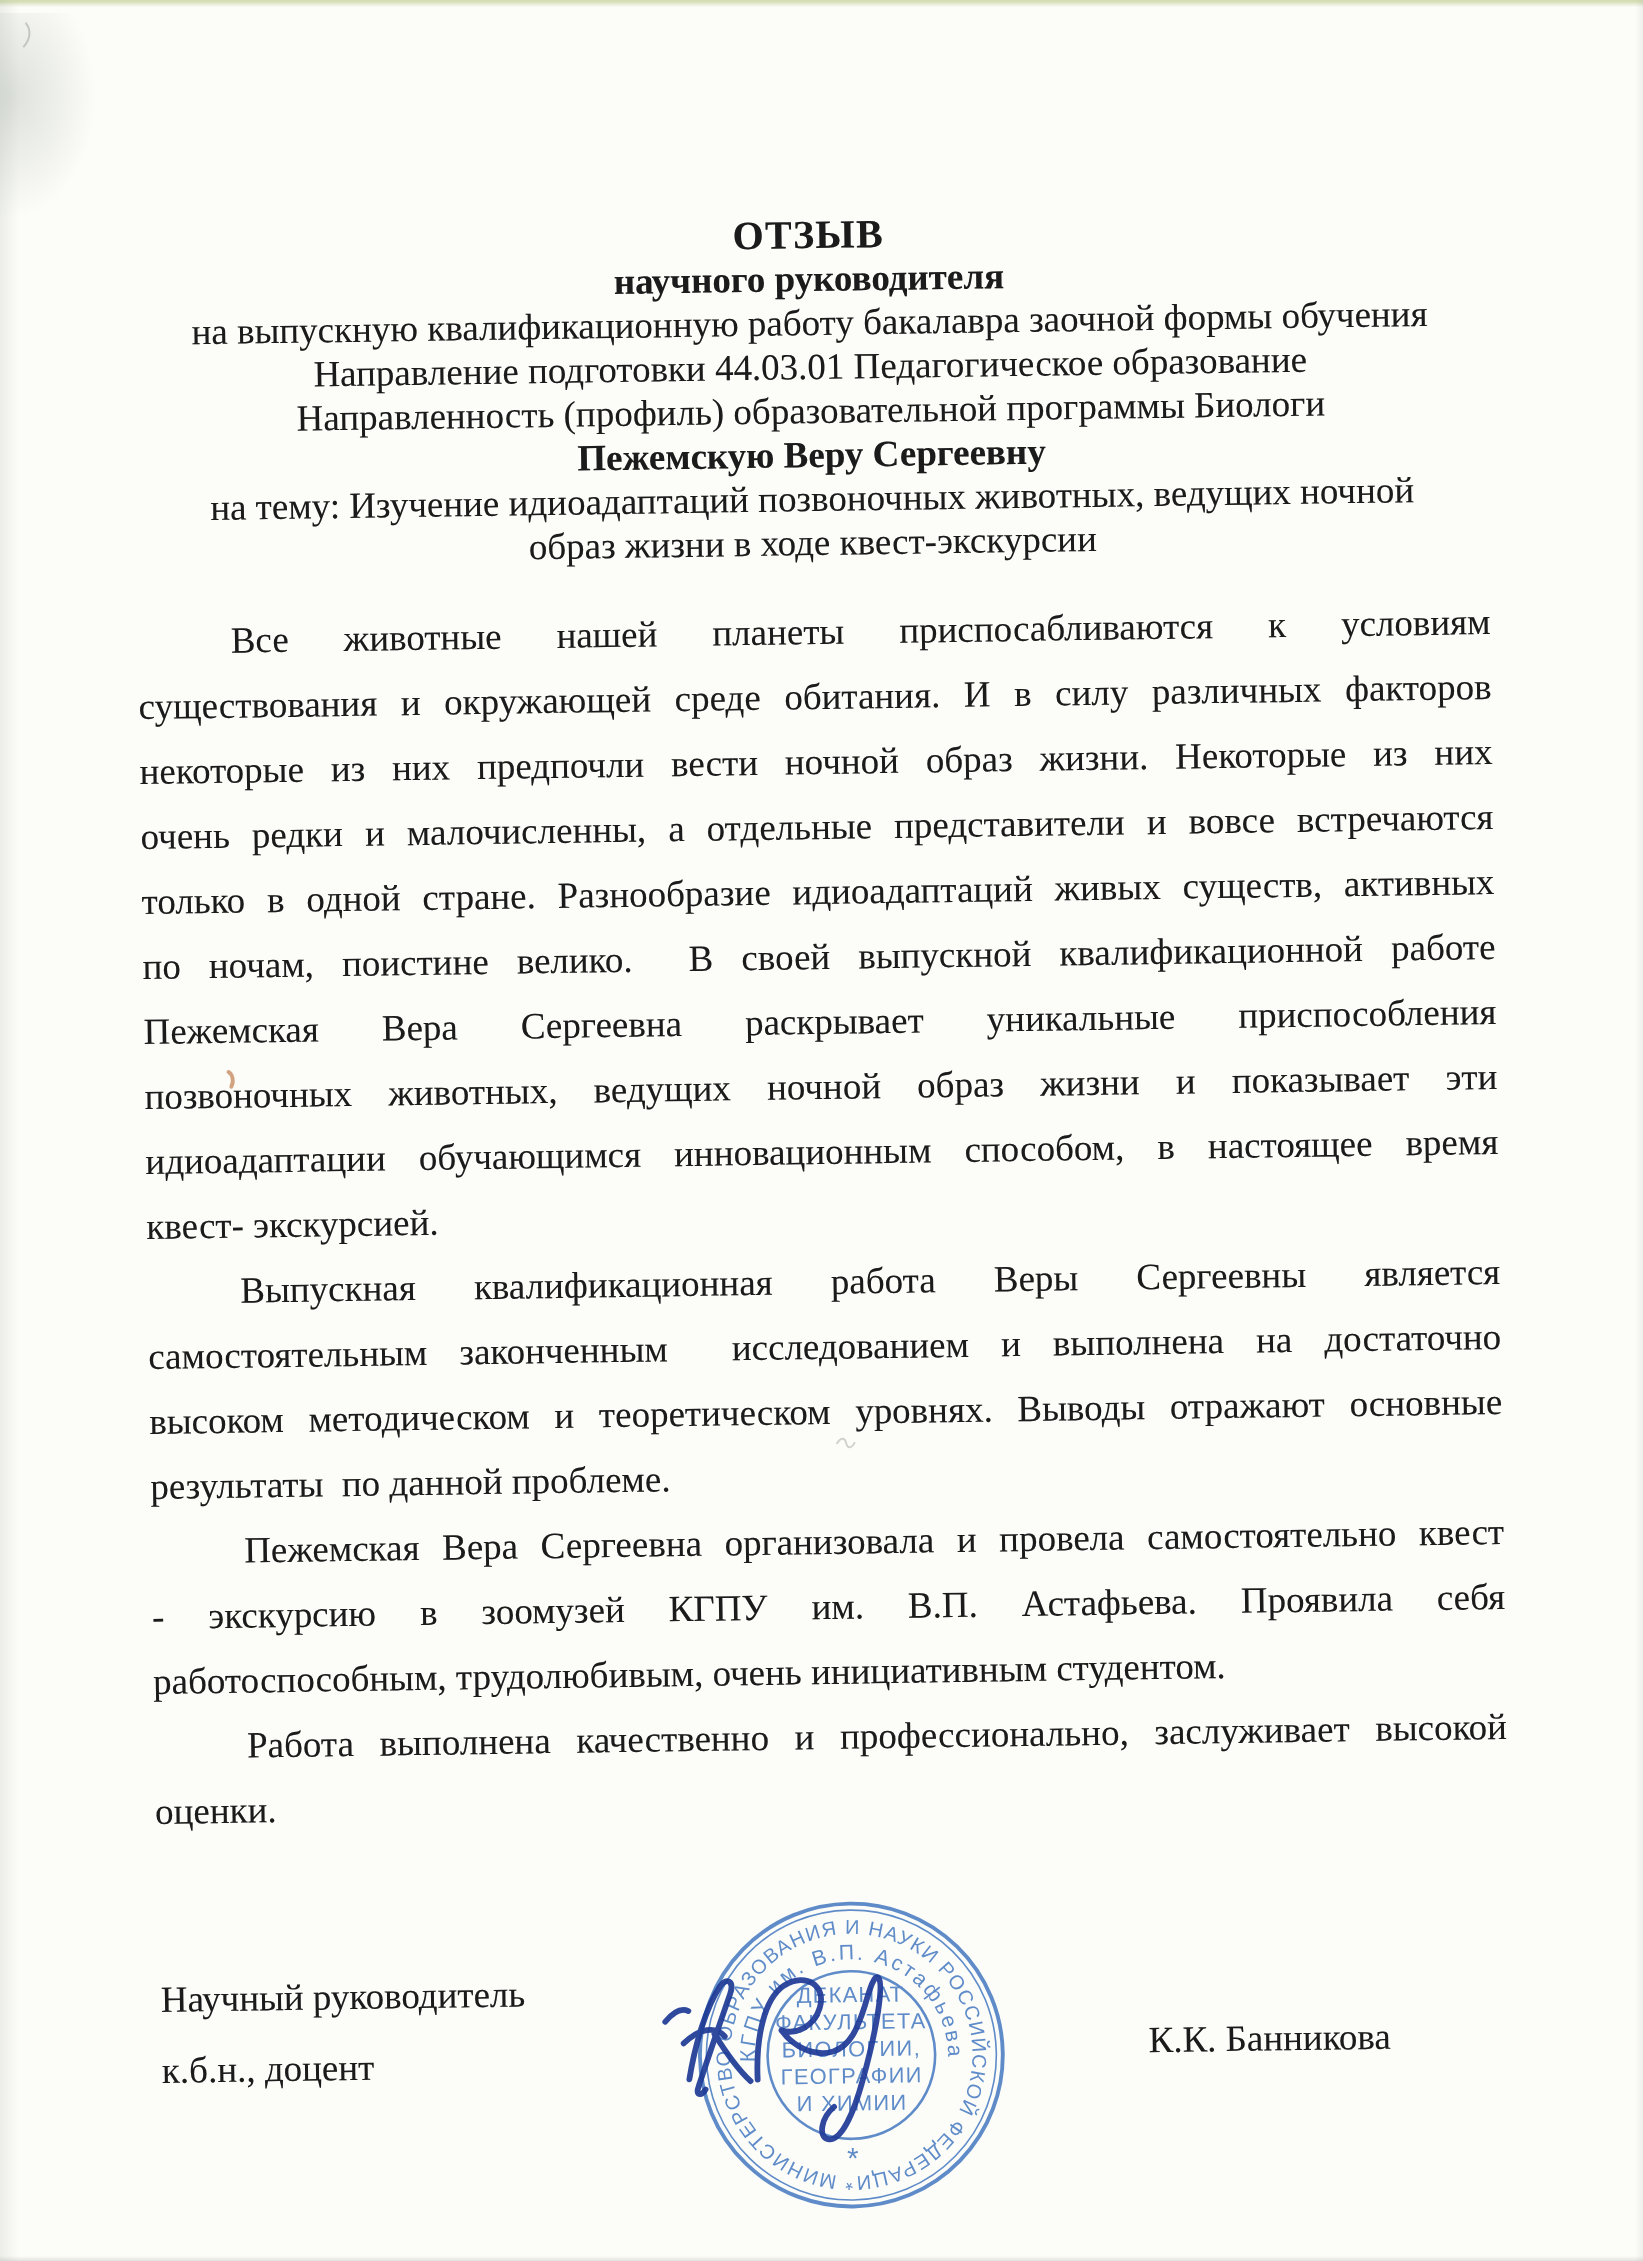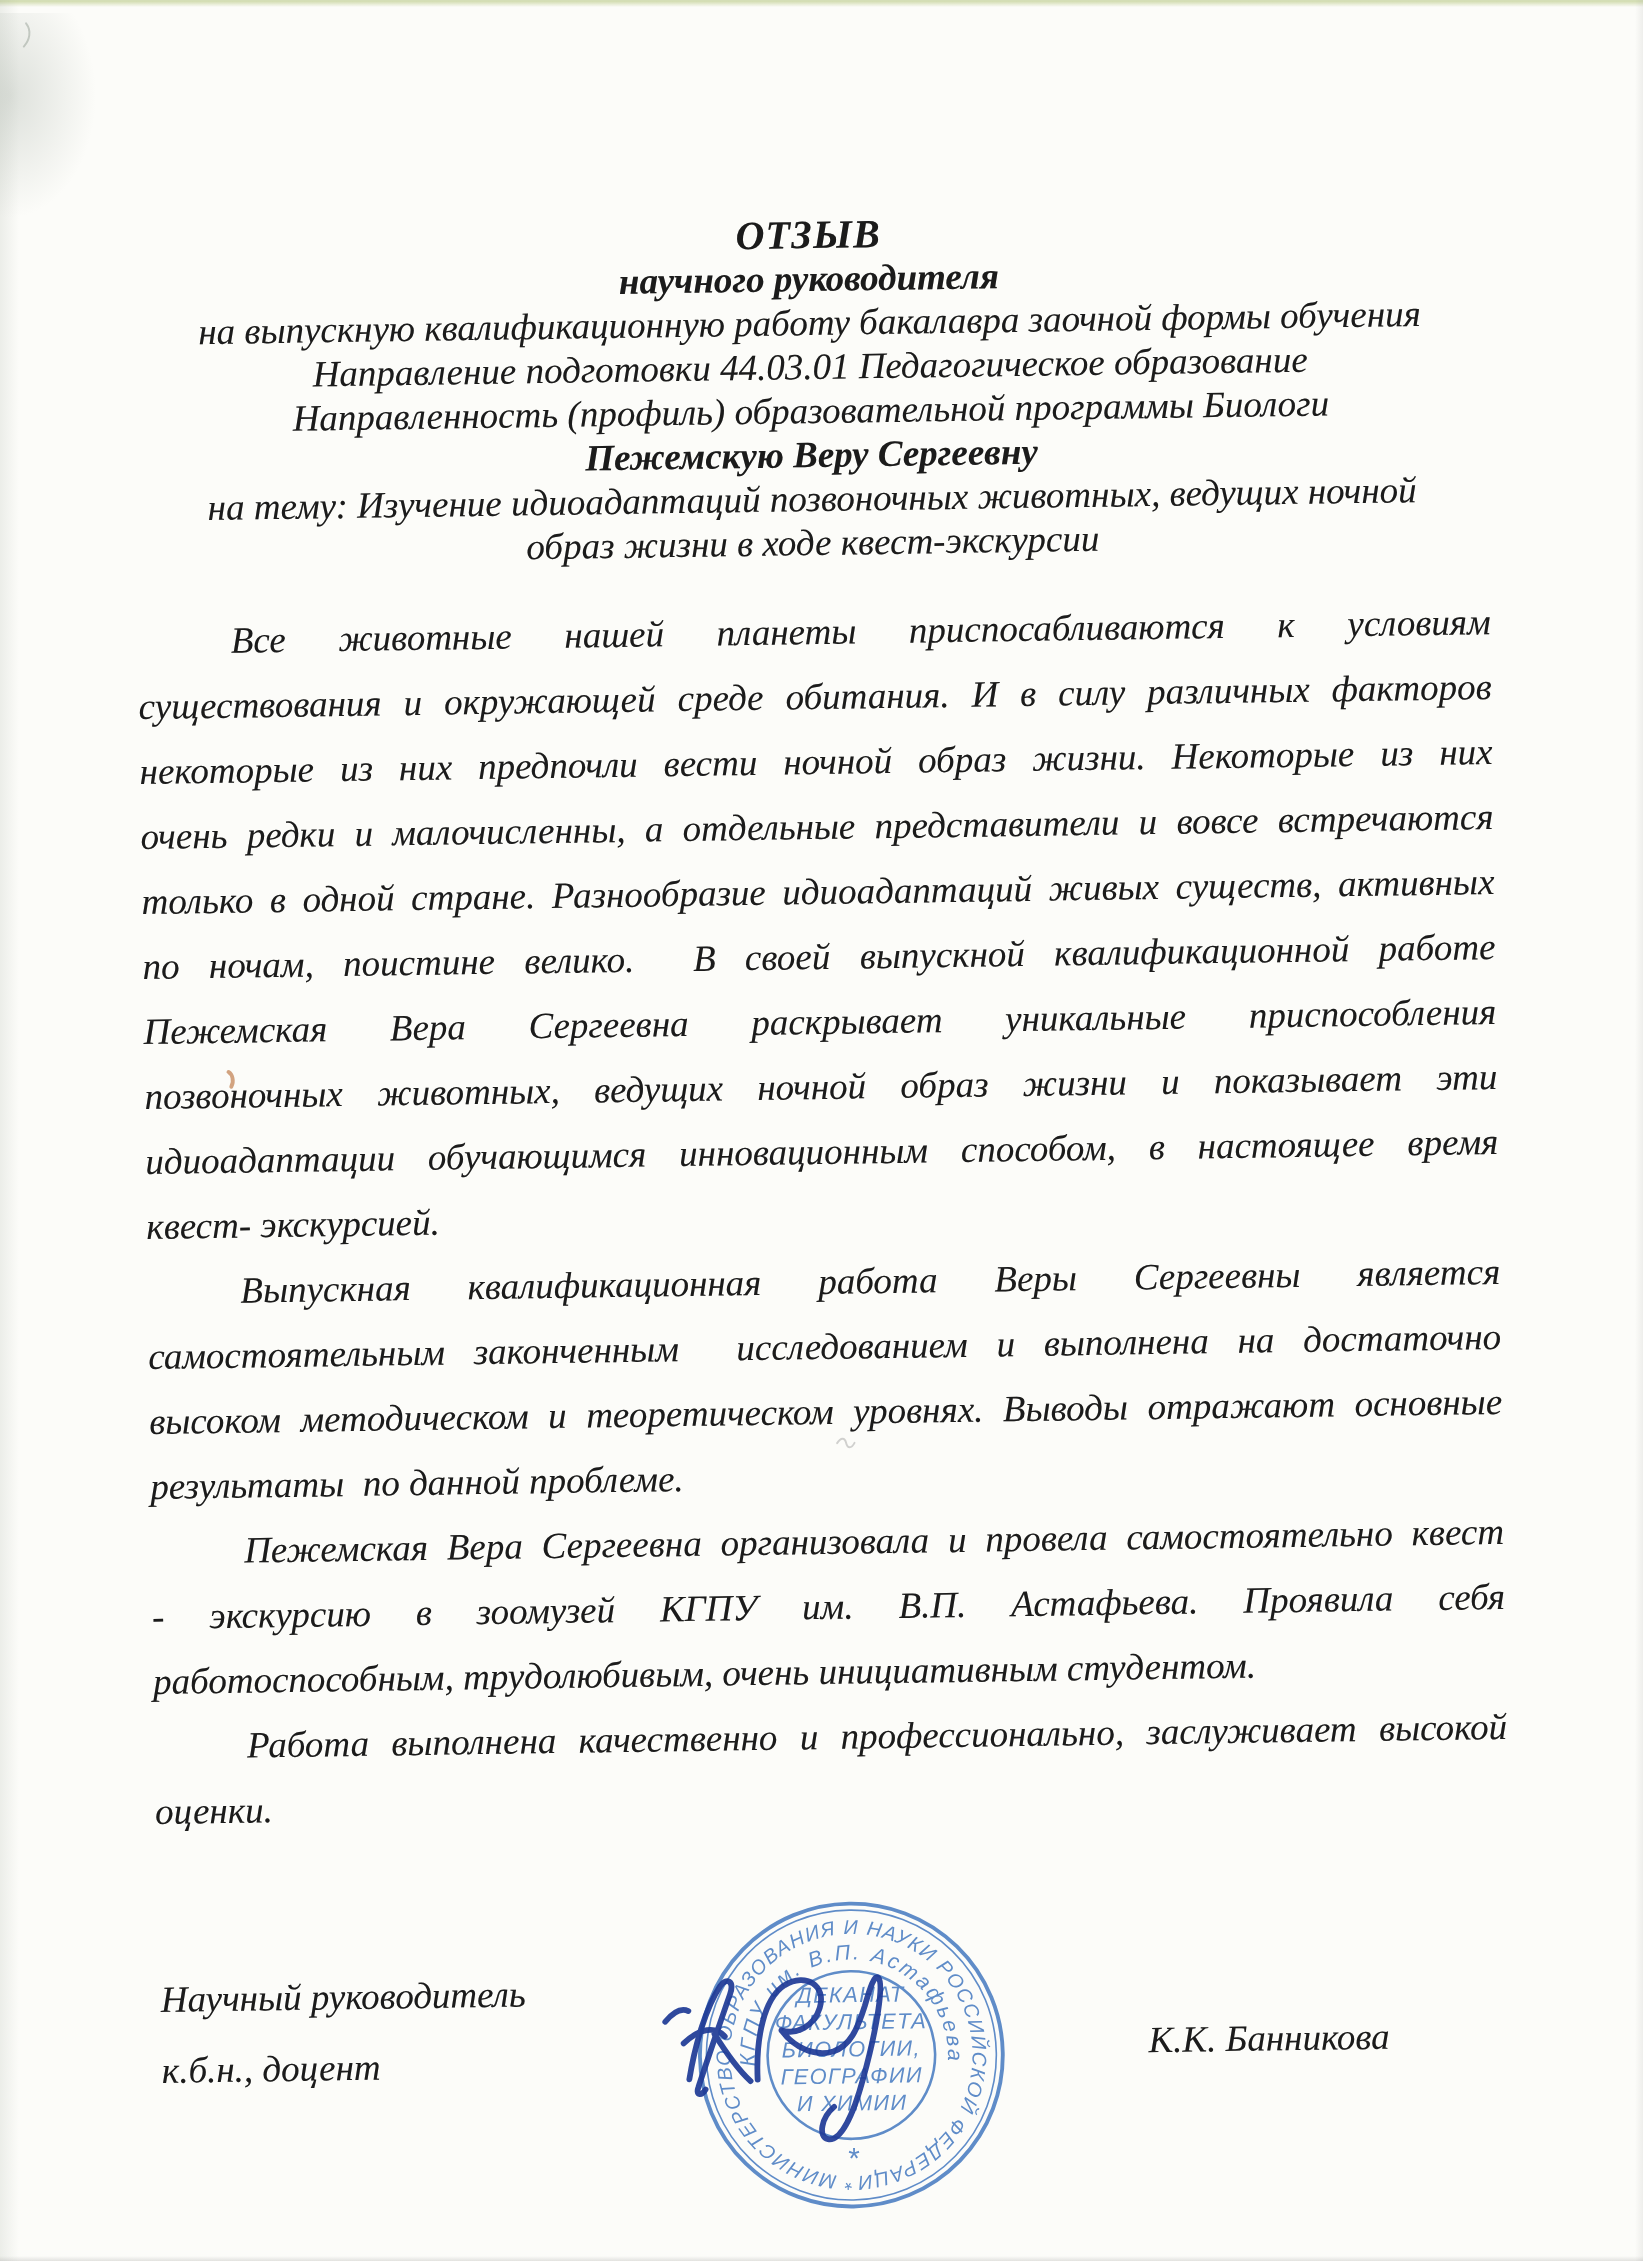--- a/index.html
+++ b/index.html
@@ -3,21 +3,20 @@
 <meta charset="utf-8">
 <style>
   html,body{margin:0;padding:0;background:#e8e8e8;}
   .page{
     position:relative;
     width:1643px;height:2261px;
     background:#fcfcf9;
     overflow:hidden;
     font-family:"Liberation Serif","DejaVu Serif",serif;
     color:#1b1b1b;
-    font-style:italic;
   }
   
   .edge-top{position:absolute;top:0;left:0;right:0;height:5.8px;
     background:linear-gradient(to bottom, rgba(186,202,134,0.65), rgba(186,202,134,0));
     border-top:1.3px solid rgba(168,188,108,0.45);}
   .edge-left{position:absolute;top:0;left:0;bottom:0;width:19.3px;
     background:linear-gradient(to right, rgba(150,160,148,0.16), rgba(150,160,148,0));}
   .edge-left-blob{position:absolute;top:13px;left:0;width:97px;height:206px;
     background:radial-gradient(ellipse at 10% 40%, rgba(140,152,140,0.28), rgba(140,152,140,0) 70%);}
   .edge-right{position:absolute;top:0;right:0;bottom:0;width:7.7px;

